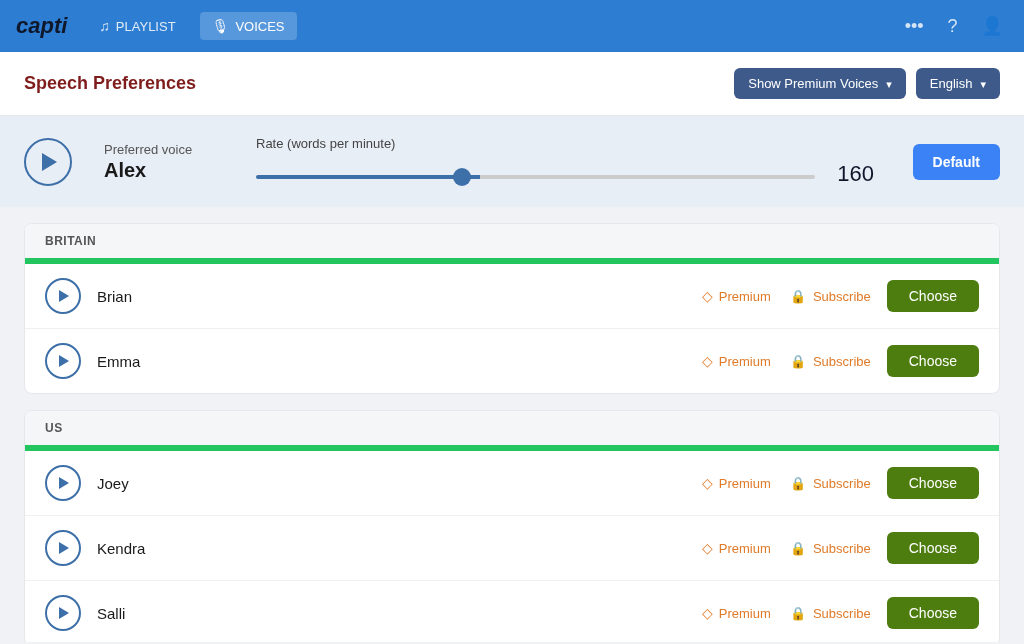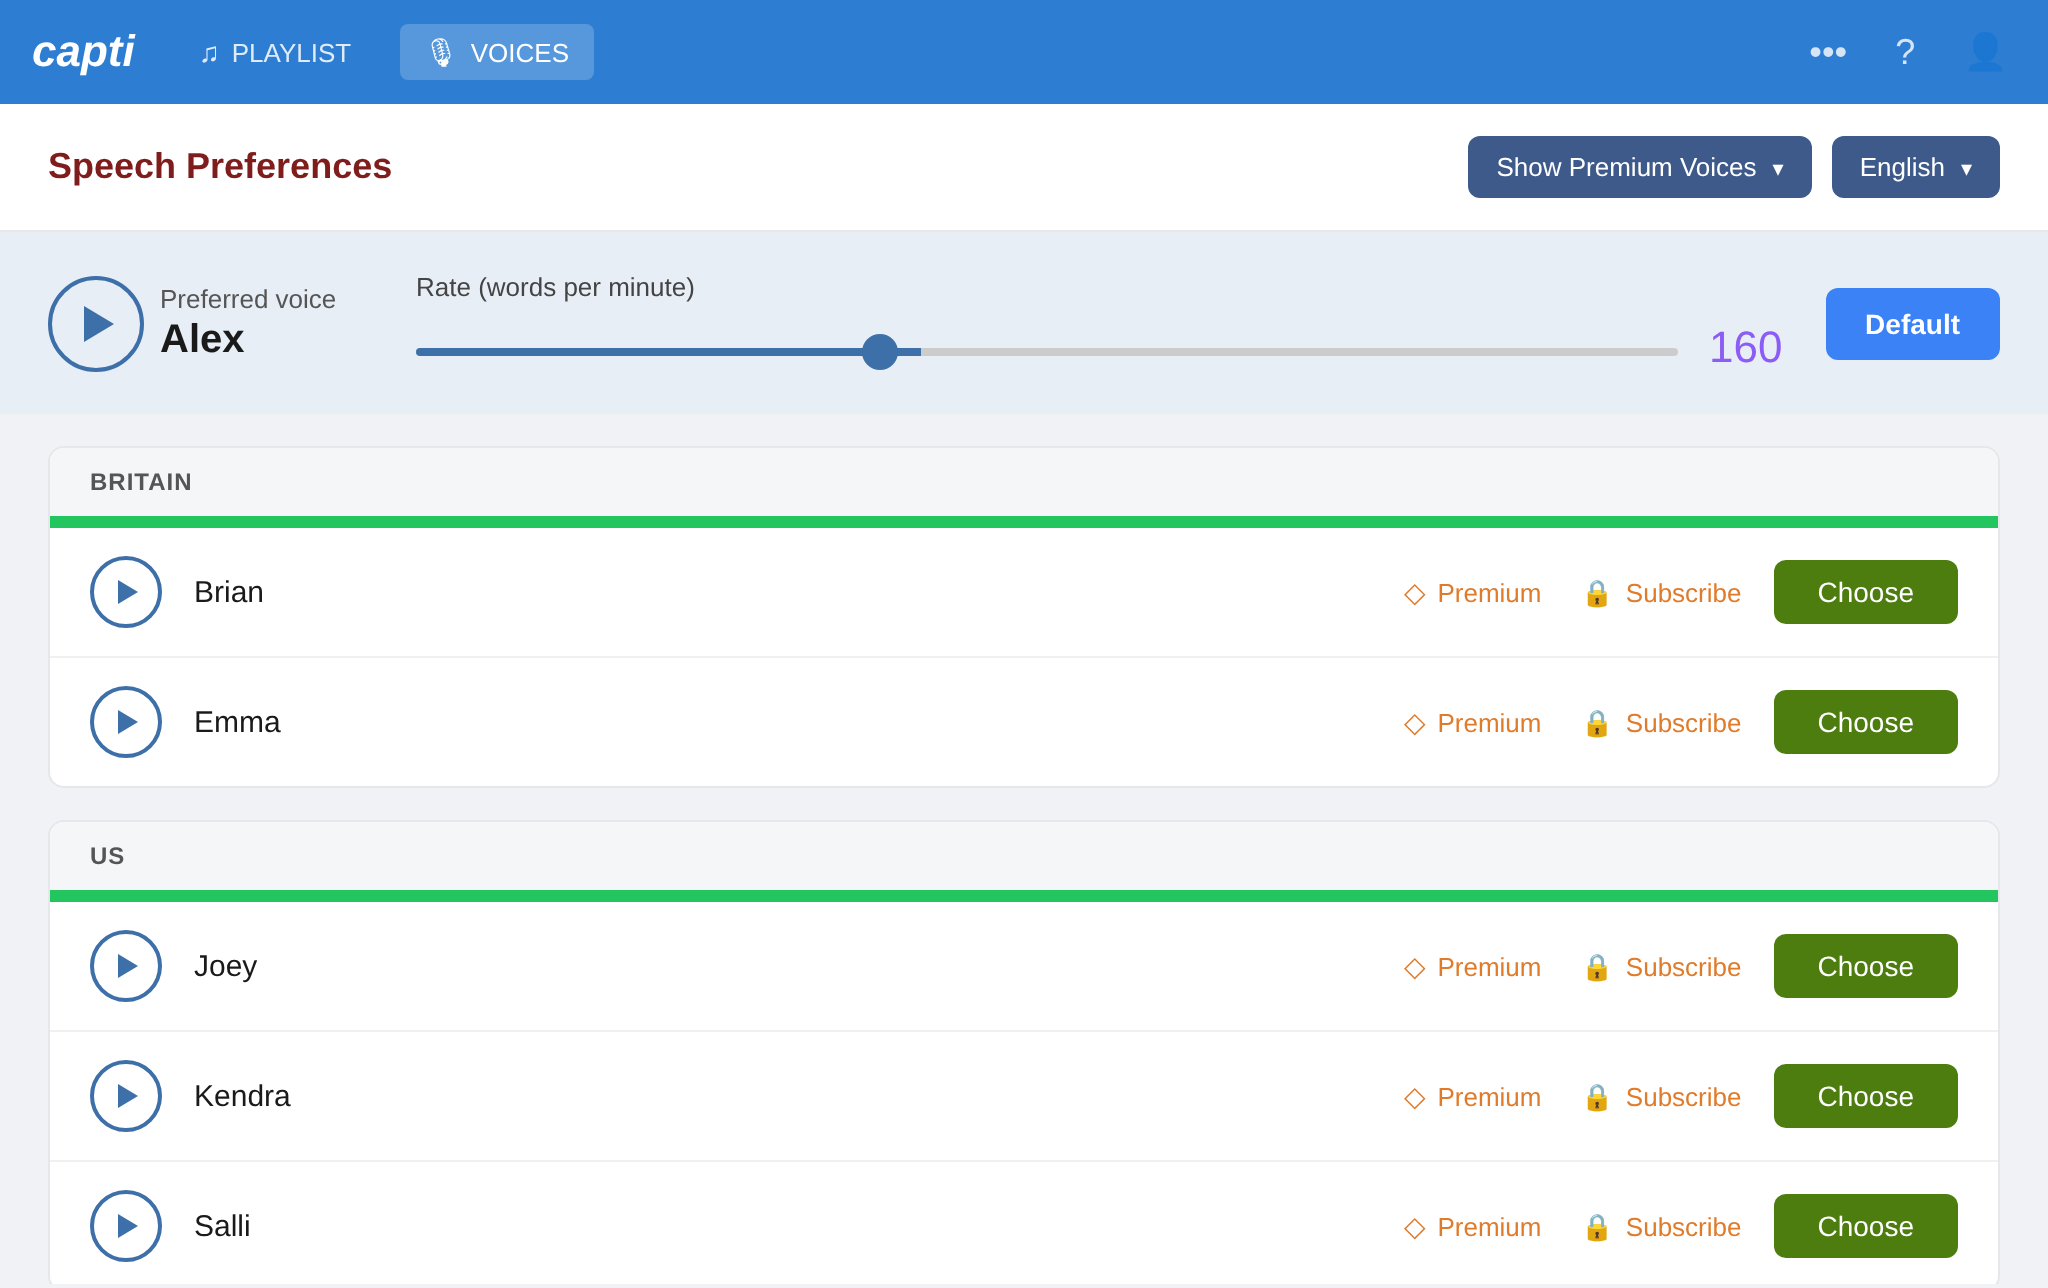--- a/index.html
+++ b/index.html
@@ -14,21 +14,21 @@
       padding: 0 16px;
       gap: 12px;
     }
     .logo {
       color: white;
       font-size: 22px;
       font-weight: bold;
       margin-right: 8px;
       font-style: italic;
     }
-    .logo span { color: #ffffff; }
+    .logo span { color: #0f172a; }
     .nav-btn {
       display: flex;
       align-items: center;
       gap: 6px;
       background: transparent;
       border: none;
       color: rgba(255,255,255,0.85);
       font-size: 13px;
       padding: 6px 12px;
       border-radius: 4px;
@@ -87,21 +87,21 @@
       cursor: pointer;
     }
     .dropdown-btn .chevron { font-size: 11px; }
 
     
     .preferred-section {
       background: #e8eef6;
       padding: 20px 24px;
       display: flex;
       align-items: center;
-      gap: 8px;
+      gap: 32px;
     }
     .play-btn-large {
       width: 48px;
       height: 48px;
       border-radius: 50%;
       border: 2px solid #3d6fa8;
       background: transparent;
       display: flex;
       align-items: center;
       justify-content: center;
@@ -131,23 +131,23 @@
       -webkit-appearance: none;
       width: 18px;
       height: 18px;
       border-radius: 50%;
       background: #3d6fa8;
       cursor: pointer;
     }
     .rate-value {
       font-size: 22px;
       font-weight: 300;
-      color: #8b5cf6;
+      color: #0f172a;
       min-width: 50px;
-      text-align: left;
+      text-align: center;
     }
     .default-btn {
       background: #3b82f6;
       color: white;
       border: none;
       border-radius: 6px;
       padding: 10px 20px;
       font-size: 14px;
       font-weight: 600;
       cursor: pointer;

